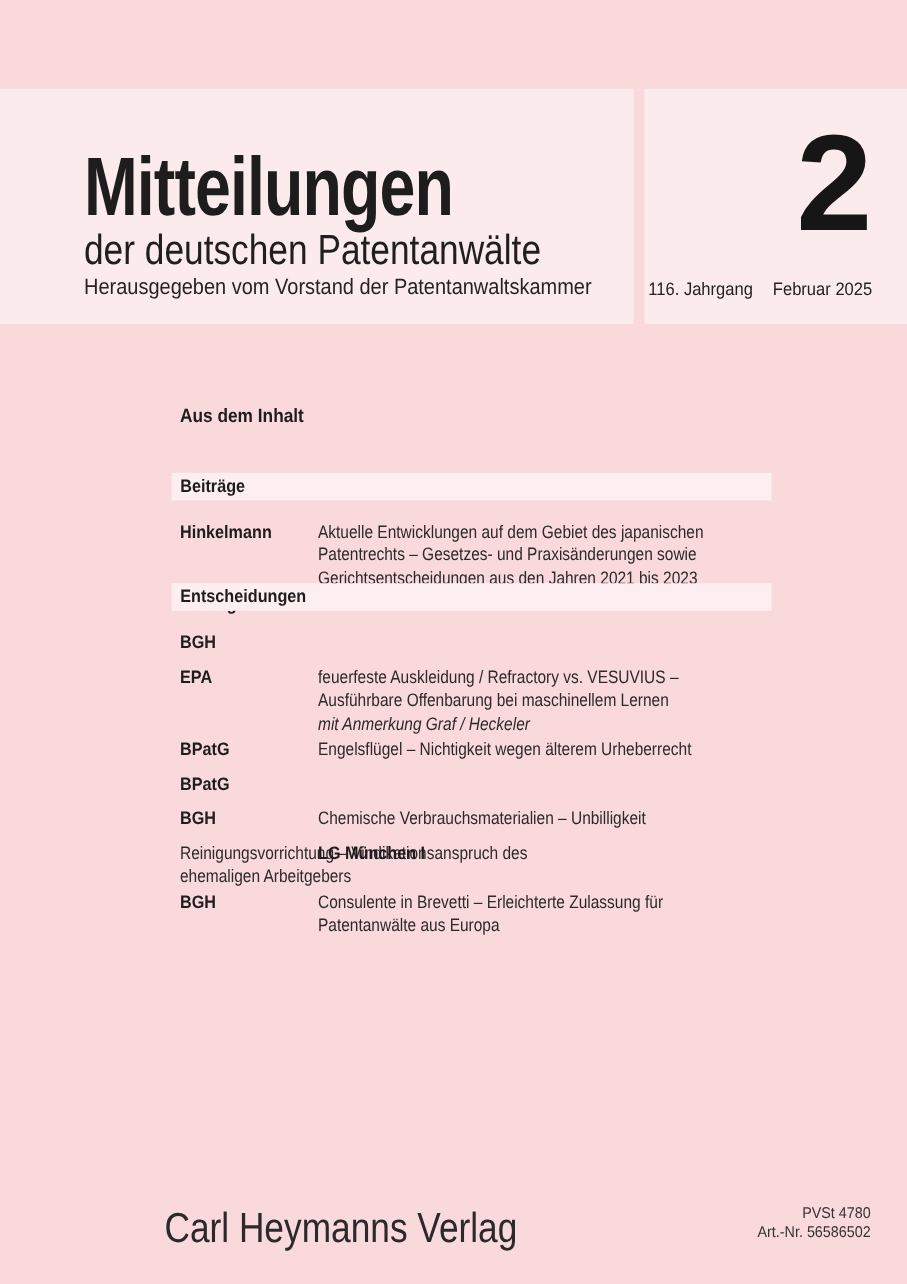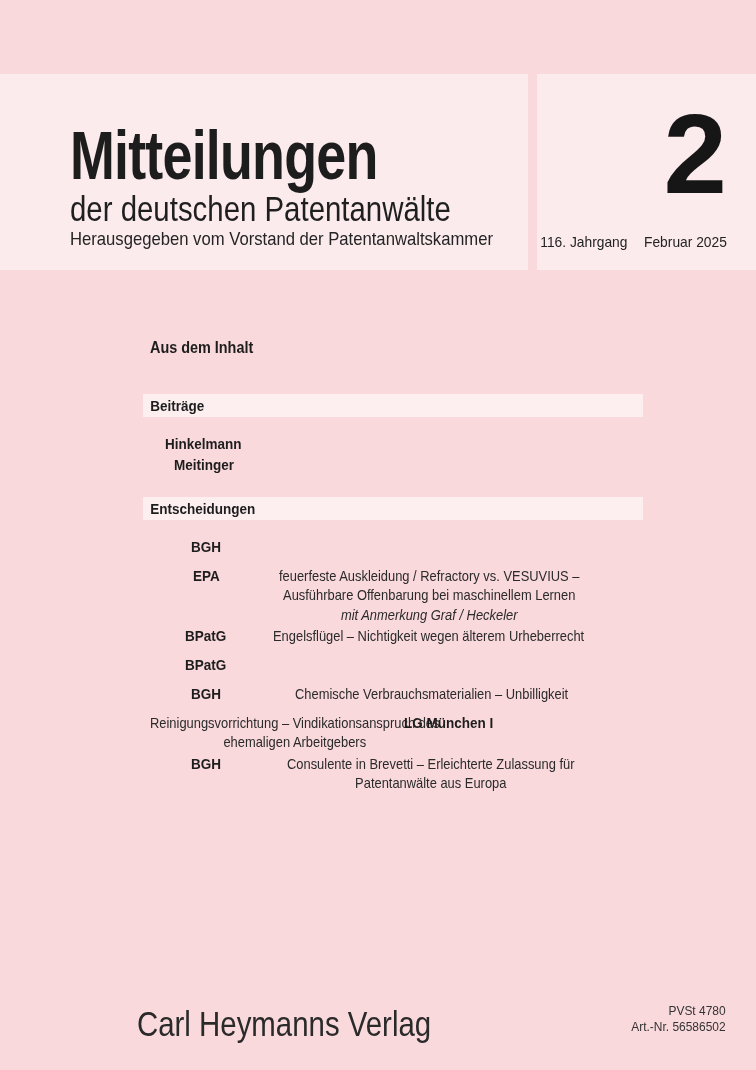--- a/index.html
+++ b/index.html
@@ -53,21 +53,21 @@
     transform:scaleX(0.90);transform-origin:left top;
   }
   #contents{position:absolute;left:143px;top:0;width:500px;}
   .section{position:absolute;left:0;width:500px;}
   .bar{height:23px;background:var(--bar);}
   .bar-label{
     display:inline-block;padding-left:8px;
     font-size:15px;font-weight:bold;line-height:23px;color:var(--heading);
     white-space:nowrap;transform:scaleX(0.90);transform-origin:left center;
   }
-  .entries{margin-top:17px;text-align:center;}
+  .entries{margin-top:17px;}
   .entry{display:grid;grid-template-columns:115px 1fr;padding-left:7px;margin-bottom:9.5px;}
   .entry.multi{margin-bottom:2px;}
   .author-inner{
     display:inline-block;font-size:15px;font-weight:bold;line-height:19.4px;
     color:var(--heading);white-space:nowrap;
     transform:scaleX(0.90);transform-origin:left top;
   }
   .title-inner{
     display:inline-block;font-size:15px;line-height:19.4px;color:var(--text);
     white-space:nowrap;transform:scaleX(0.86);transform-origin:left top;
@@ -100,27 +100,28 @@
   <span class="volume">116. Jahrgang</span><span class="date">Februar 2025</span>
 </div>
 
 <div id="contents-heading">Aus dem Inhalt</div>
 <div id="contents">
     <div class="section" style="top: 394px;">
       <div class="bar"><span class="bar-label">Beiträge</span></div>
       <div class="entries">
         <div class="entry multi">
           <div><span class="author-inner">Hinkelmann</span></div>
+          <div><div class="title-inner">Aktuelle Entwicklungen auf dem Gebiet des japanischen<br>Patentrechts – Gesetzes- und Praxisänderungen sowie<br>Gerichtsentscheidungen aus den Jahren 2021 bis 2023</div></div>
         </div>
         <div class="entry">
           <div><span class="author-inner">Meitinger</span></div>
         </div>
       </div>
     </div>
-    <div class="section" style="top: 497px;">
+    <div class="section" style="top: 486px;">
       <div class="bar"><span class="bar-label">Entscheidungen</span></div>
       <div class="entries">
         <div class="entry">
           <div><span class="author-inner">BGH</span></div>
         </div>
         <div class="entry multi">
           <div><span class="author-inner">EPA</span></div>
           <div><div class="title-inner">feuerfeste Auskleidung / Refractory vs. VESUVIUS –<br>Ausführbare Offenbarung bei maschinellem Lernen<br><span class="note-line">mit Anmerkung Graf / Heckeler</span></div></div>
         </div>
         <div class="entry">

